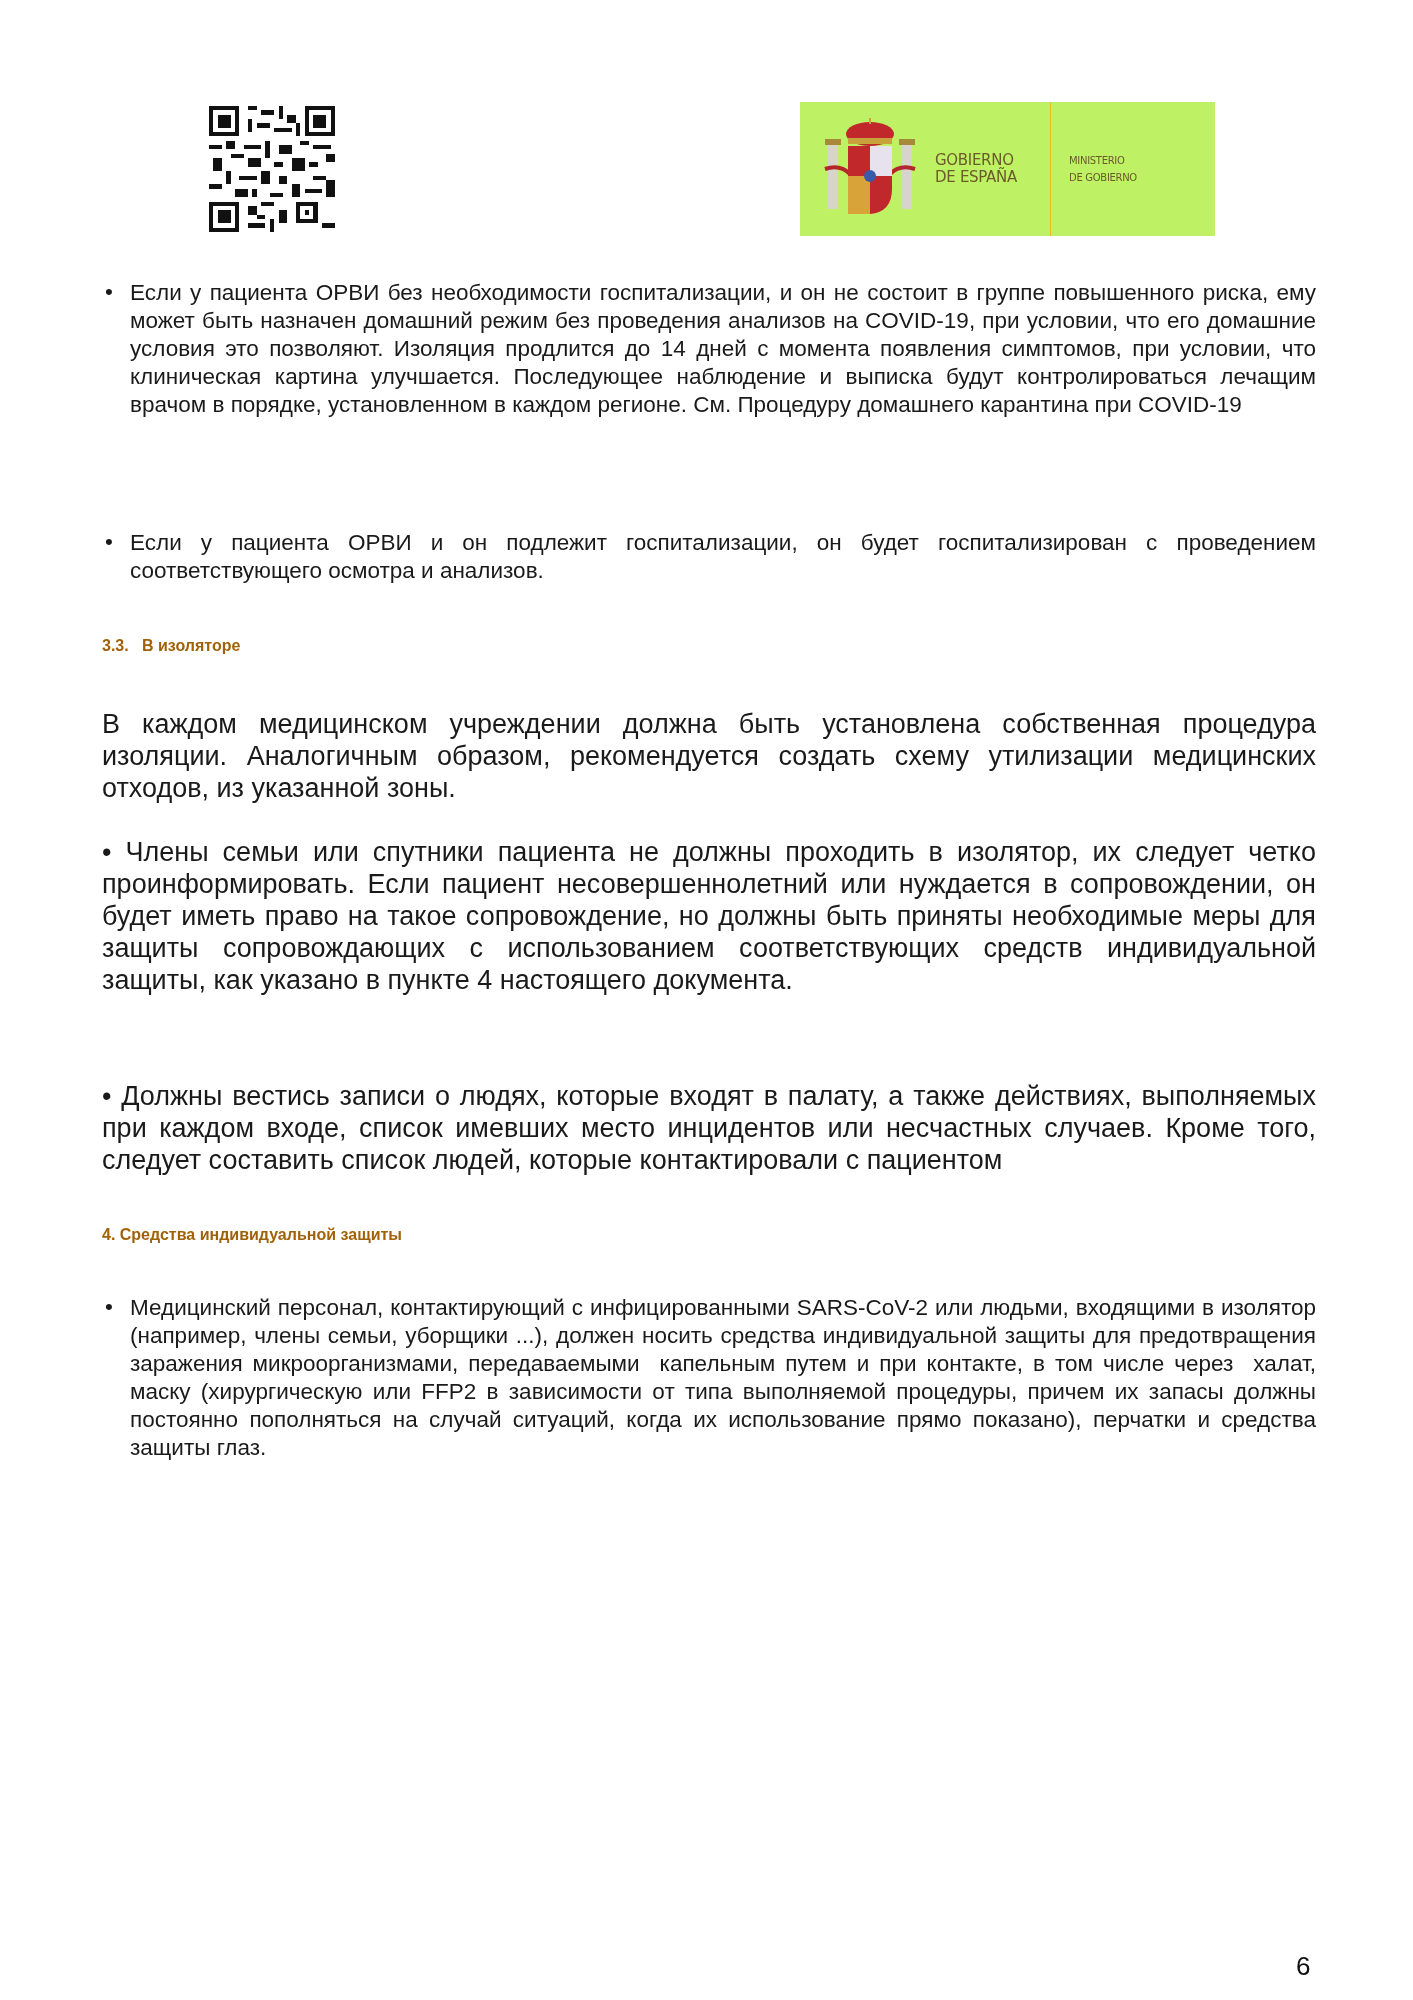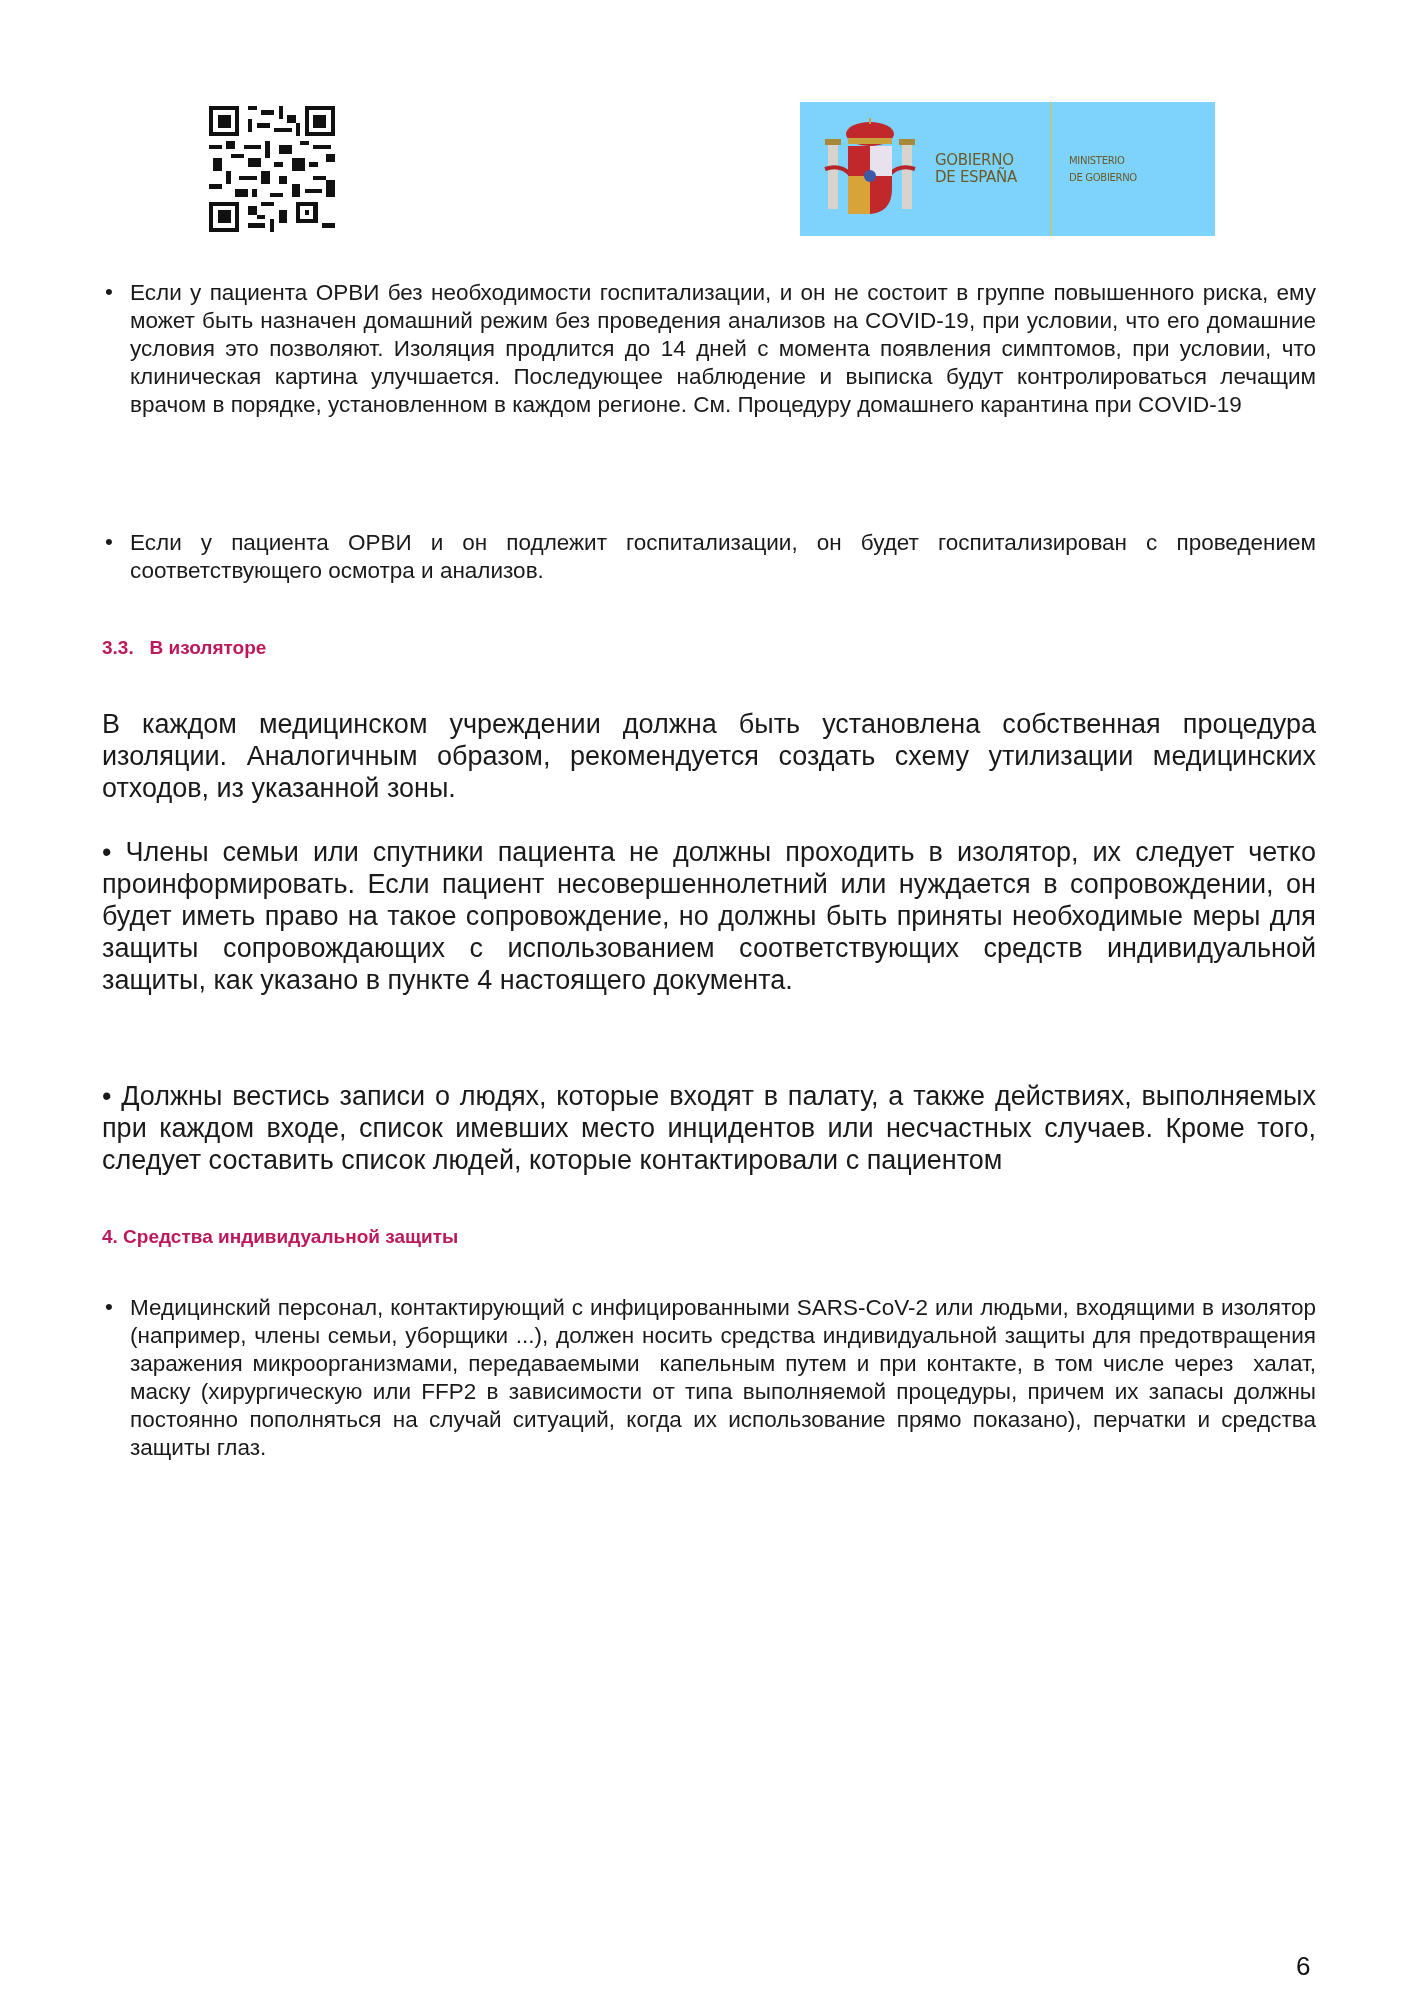--- a/index.html
+++ b/index.html
@@ -6,43 +6,43 @@
   body {
     width: 1413px; height: 2000px; position: relative; overflow: hidden;
     font-family: "Liberation Sans", "DejaVu Sans", sans-serif;
     color: #1a1a1a;
   }
   .qr {
     position: absolute; left: 209px; top: 106px; width: 126px; height: 126px;
   }
   .logo {
     position: absolute; left: 800px; top: 102px; width: 415px; height: 134px;
-    background: #7dd3fc; display: flex; align-items: center;
+    background: #bef264; display: flex; align-items: center;
   }
   .logo .crest { width: 100px; height: 110px; margin-left: 20px; }
   .logo .gob {
     margin-left: 15px; font-size: 15px; line-height: 17px; color: #6b5a2a;
     font-family: "DejaVu Sans", sans-serif; letter-spacing: -0.3px;
     width: 115px;
   }
   .logo .sep { width: 1px; height: 134px; background: #e7c21a; }
   .logo .min {
     margin-left: 18px; font-size: 10px; line-height: 17px; color: #6b5a2a;
     font-family: "DejaVu Sans", sans-serif; letter-spacing: -0.3px;
   }
   .text {
     position: absolute; left: 102px; width: 1214px;
     font-size: 27px; text-align: justify; color: #1a1a1a;
   }
   .bullet-item { position: absolute; left: 102px; width: 1214px; font-size: 22.5px; }
   .bullet-item .dot { position: absolute; left: 3px; top: 0; }
   .bullet-item .body { margin-left: 28px; text-align: justify; line-height: 28px; }
   .heading {
-    position: absolute; left: 102px; font-size: 19px; font-weight: bold;
-    color: #be185d;
+    position: absolute; left: 102px; font-size: 16px; font-weight: bold;
+    color: #a16207;
   }
   .para { line-height: 32px; }
   .pagenum { position: absolute; left: 1296px; top: 1951px; font-size: 26px; color: #111; }
 </style>
 </head>
 <body>
 
 <svg class="qr" viewBox="0 0 29 29" shape-rendering="crispEdges">
   <rect x="0" y="0" width="29" height="29" fill="#fff"></rect>
   <g fill="#111">

